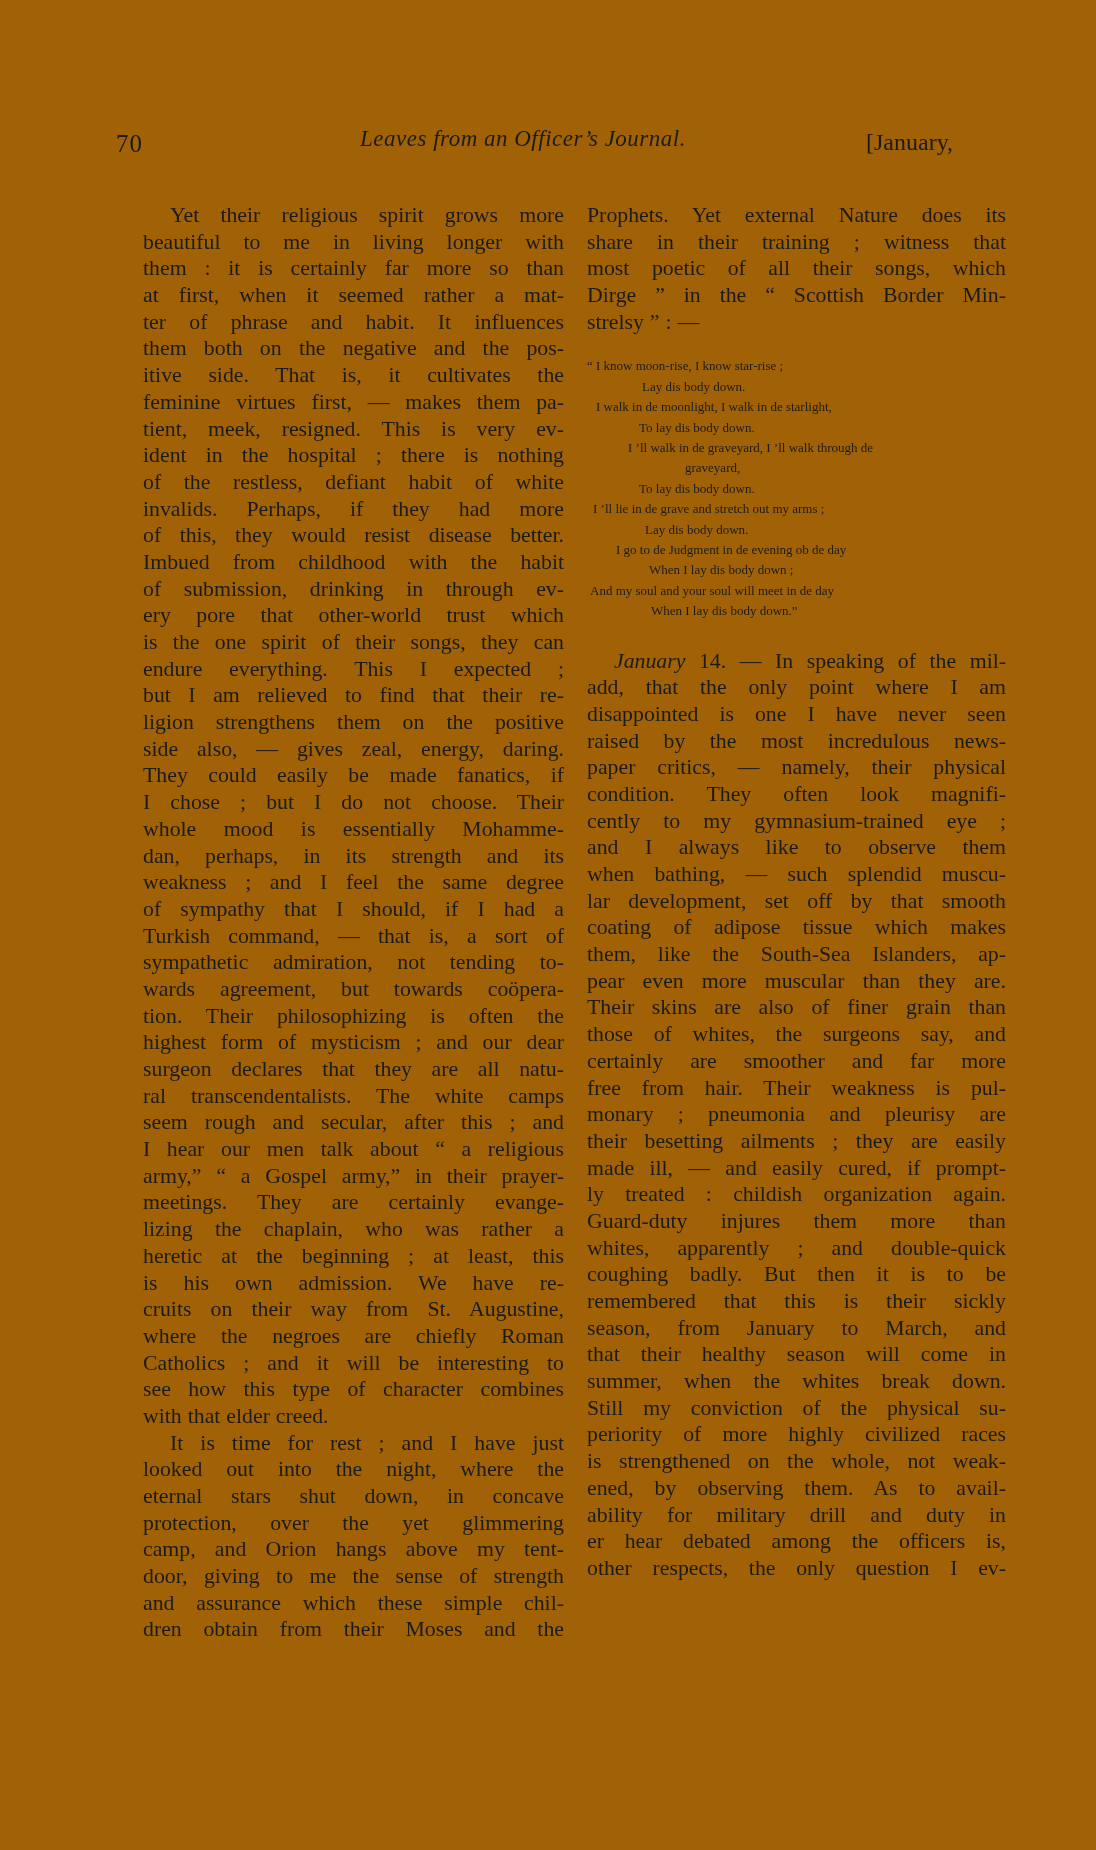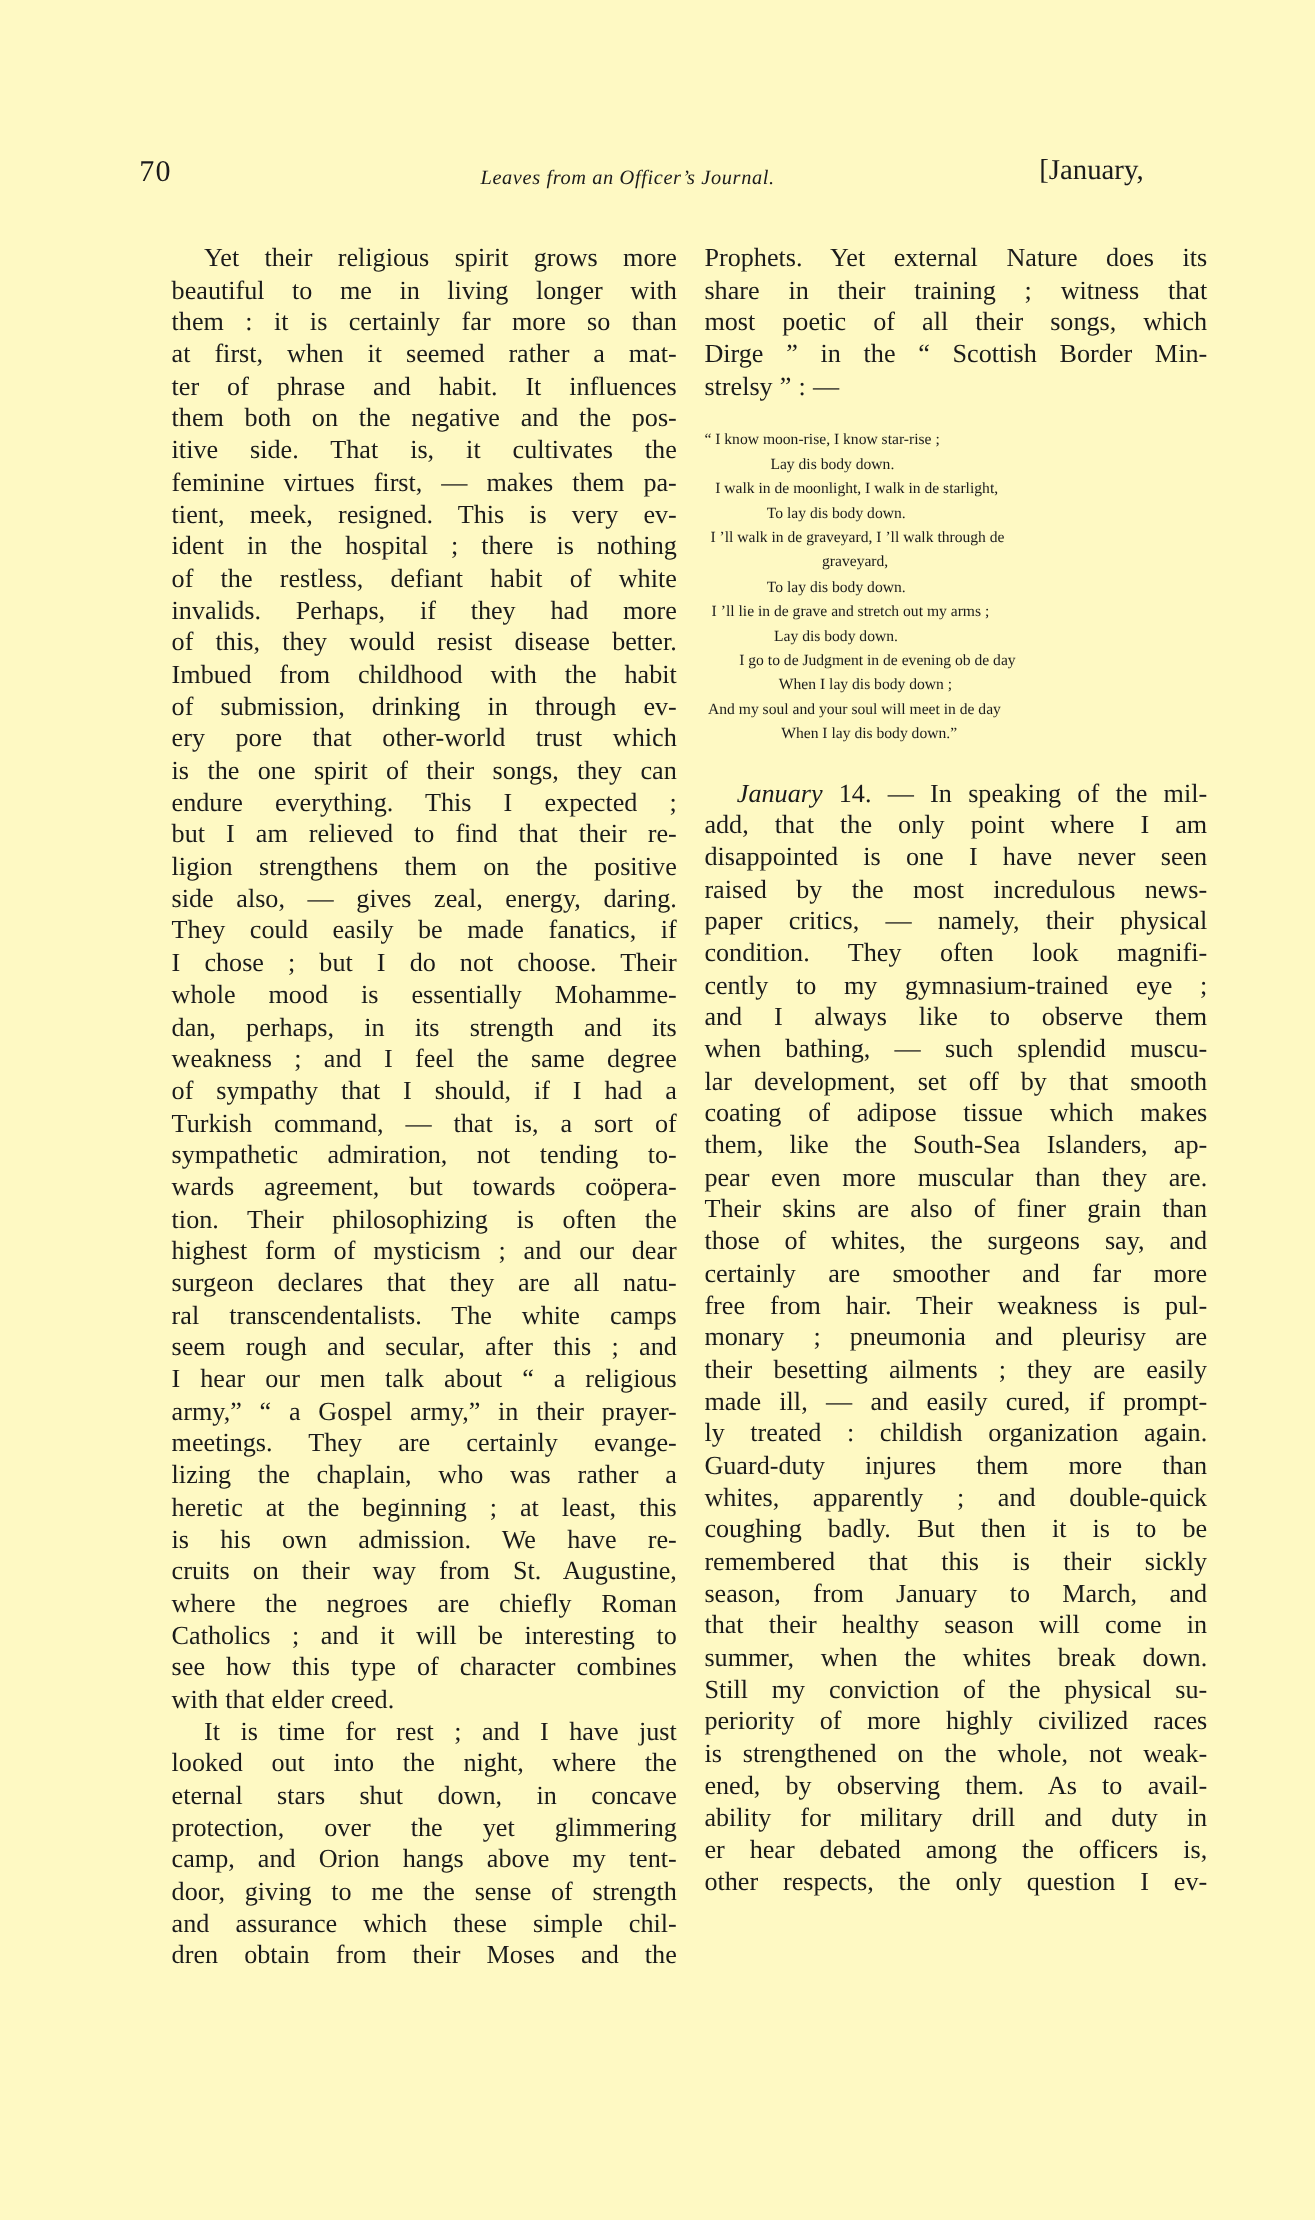--- a/index.html
+++ b/index.html
@@ -6,35 +6,34 @@
   body{
     width:1096px;height:1850px;
     background:#f6f6f4;
     font-family:"Liberation Serif","DejaVu Serif",serif;
     color:#1b1b1b;
     position:relative;
     overflow:hidden;
   }
   .page{
     position:absolute;inset:0;
-    background:#fef9c3;
+    background:#a16207;
   }
   
   .page-header{position:absolute;top:126px;left:0;width:1096px;height:40px;}
   .page-number{
     position:absolute;left:116px;top:4px;
     font-size:25px;letter-spacing:1px;
   }
   .running-title{
     position:absolute;left:273px;top:0;width:500px;
     text-align:center;
     font-style:italic;
-    font-size:17px;
+    font-size:23px;
     letter-spacing:0.5px;
-    margin-top:12px;
   }
   .issue-label{
     position:absolute;left:866px;top:3px;
     font-size:24px;
   }
   
   .col{position:absolute;top:202px;}
   .col-left{left:143px;width:421px;}
   .col-right{left:587px;width:419px;}
   
@@ -135,21 +134,21 @@
         <div class="line">share in their training ; witness that</div>
         <div class="line">most poetic of all their songs, which</div>
         <div class="line">Dirge ” in the “ Scottish Border Min-</div>
         <div class="line para-end">strelsy ” : —</div>
       </div>
     <div class="poem-block">
         <div class="poem-line" style="padding-left: 0px;">“ I know moon-rise, I know star-rise ;</div>
         <div class="poem-line" style="padding-left: 55px;">Lay dis body down.</div>
         <div class="poem-line" style="padding-left: 9px;">I walk in de moonlight, I walk in de starlight,</div>
         <div class="poem-line" style="padding-left: 52px;">To lay dis body down.</div>
-        <div class="poem-line" style="padding-left: 5px;">I ’ll walk in de graveyard, I ’ll walk through de</div>
+        <div class="poem-line" style="padding-left: 5px; margin-left: 36px;">I ’ll walk in de graveyard, I ’ll walk through de</div>
         <div class="poem-line" style="padding-left: 98px;">graveyard,</div>
         <div class="poem-line" style="padding-left: 52px;">To lay dis body down.</div>
         <div class="poem-line" style="padding-left: 6px;">I ’ll lie in de grave and stretch out my arms ;</div>
         <div class="poem-line" style="padding-left: 58px;">Lay dis body down.</div>
         <div class="poem-line" style="padding-left: 5px; margin-left: 24px;">I go to de Judgment in de evening ob de day</div>
         <div class="poem-line" style="padding-left: 62px;">When I lay dis body down ;</div>
         <div class="poem-line" style="padding-left: 3px;">And my soul and your soul will meet in de day</div>
         <div class="poem-line" style="padding-left: 64px;">When I lay dis body down.”</div>
       </div>
     <div class="prose-block entry-block">

